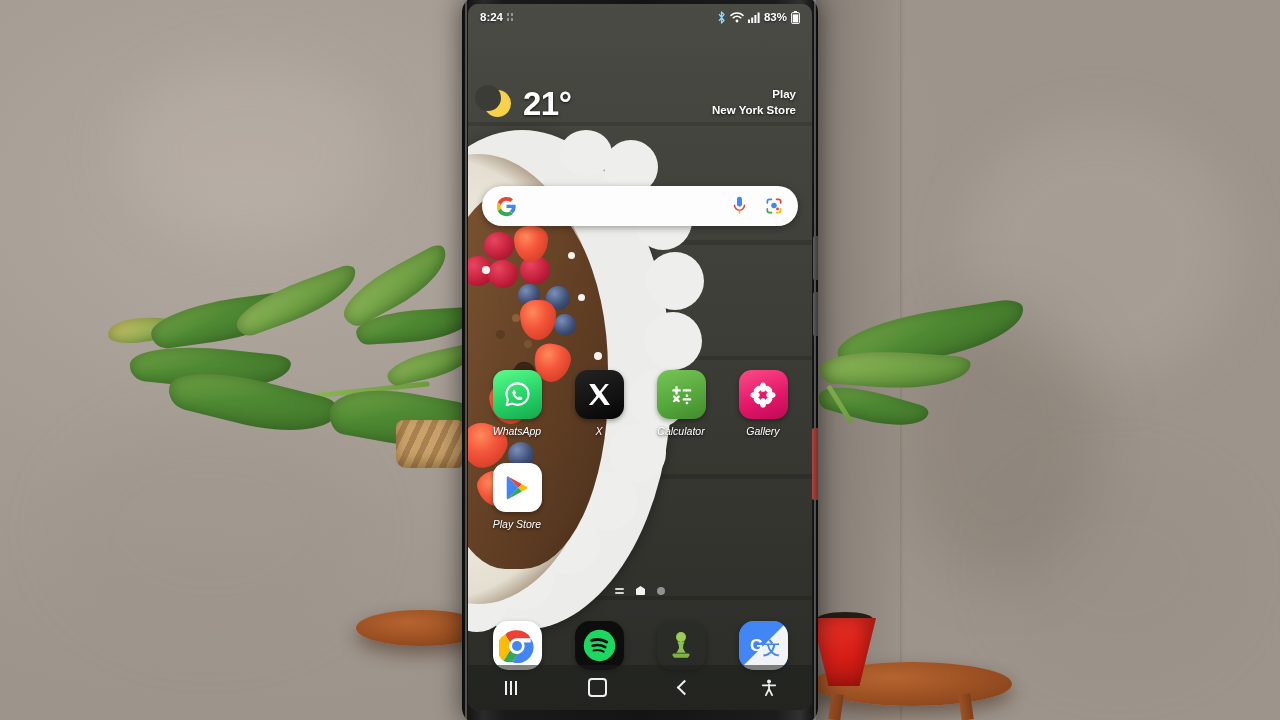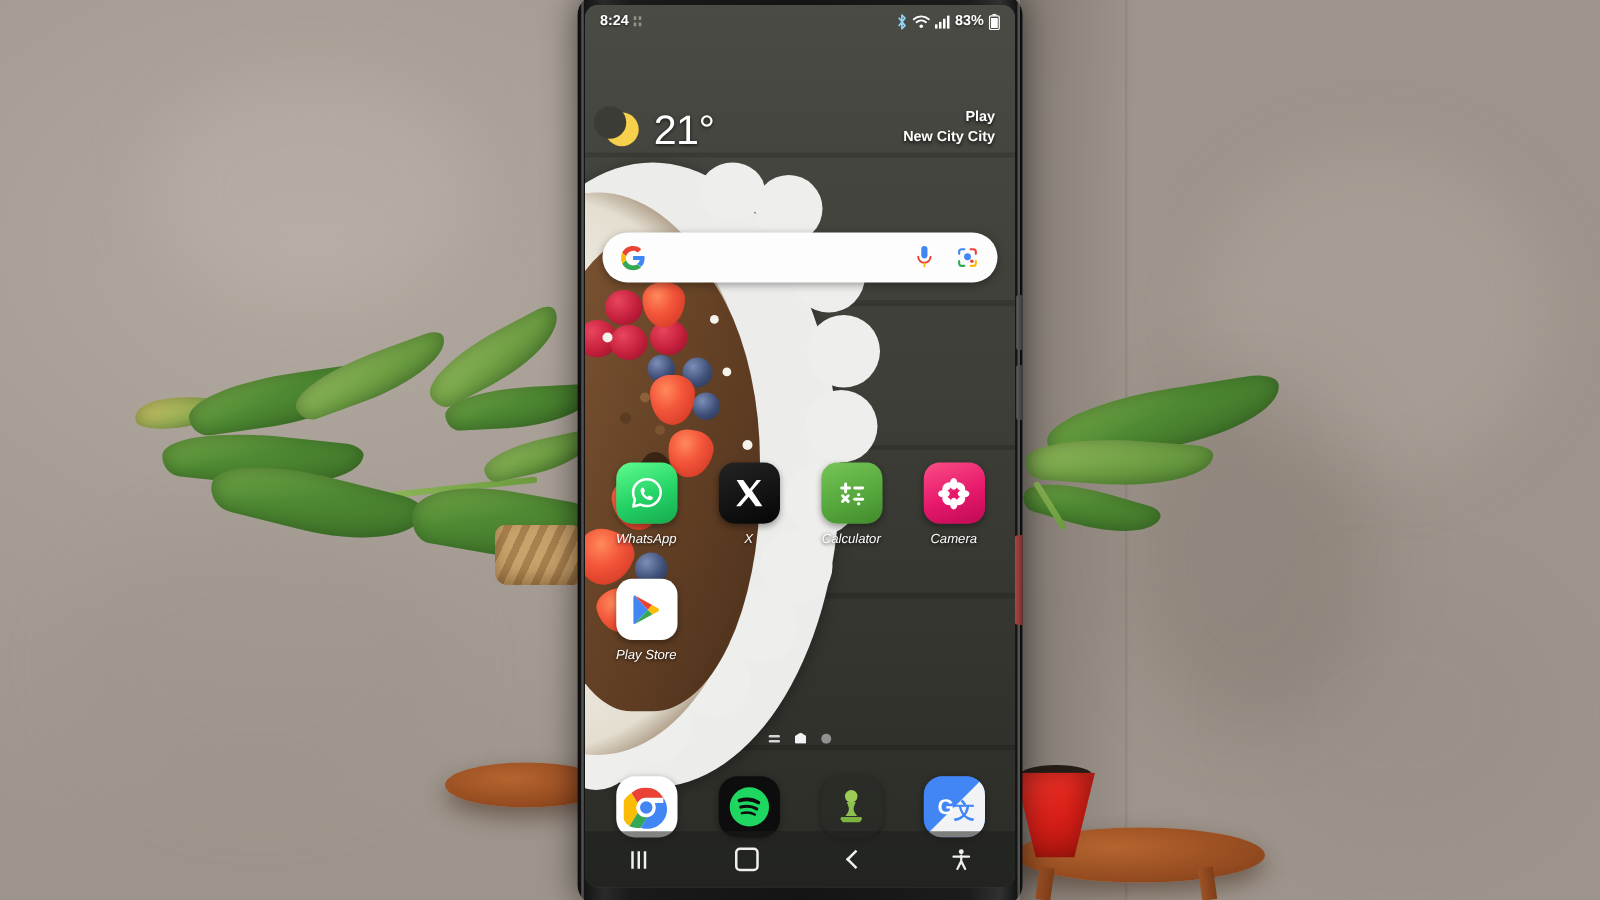--- a/index.html
+++ b/index.html
@@ -193,21 +193,21 @@
   .moon::before {
     content: ""; position: absolute; inset: 0;
     border-radius: 50%; background: #f7d14b;
   }
   .moon::after {
     content: ""; position: absolute; left: -9px; top: -5px;
     width: 26px; height: 26px; border-radius: 50%;
     background: #3b3c36;
     box-shadow: 0 0 0 0 transparent;
   }
-  .temp { font-size: 33px; font-weight: 400; letter-spacing: -.5px; line-height: 1; }
+  .temp { font-size: 33px; font-weight: 700; letter-spacing: -.5px; line-height: 1; }
   .wx-right { margin-left: auto; text-align: right; font-size: 11.5px; font-weight: bold; line-height: 1.35; }
 
   
   .searchbar {
     position: absolute; left: 14px; top: 182px;
     width: 316px; height: 40px; box-sizing: border-box;
     background: #fdfdfd;
     border-radius: 22px;
     display: flex; align-items: center;
     padding: 0 14px;
@@ -448,21 +448,21 @@
             </svg>
           </span>
         </div>
       </div>
 
       <div class="weather">
         <span class="moon"></span>
         <span class="temp">21°</span>
         <span class="wx-right">
           <div>Play</div>
-          <div>New City City</div>
+          <div>New York Store</div>
         </span>
       </div>
 
       <div class="searchbar">
         <span class="sb-g">
           <svg viewBox="0 0 48 48" width="21" height="21">
             <path fill="#4285F4" d="M45 24c0-1.6-.1-2.7-.4-4H24v7.5h12c-.3 2-1.6 5-4.6 7l7 5.4C42.6 36.2 45 30.7 45 24z"></path>
             <path fill="#34A853" d="M24 46c6 0 11-2 14.7-5.4l-7-5.4c-1.9 1.3-4.4 2.2-7.7 2.2-5.9 0-10.9-3.9-12.7-9.3l-7.3 5.6C7.6 41.1 15.2 46 24 46z"></path>
             <path fill="#FBBC05" d="M11.3 28.1c-.5-1.3-.7-2.7-.7-4.1s.3-2.8.7-4.1l-7.3-5.7C2.6 17.3 2 20.6 2 24s.6 6.7 2 9.8l7.3-5.7z"></path>
             <path fill="#EA4335" d="M24 10.6c3.3 0 6.2 1.2 8.5 3.3l6.3-6.3C35 4.1 30 2 24 2 15.2 2 7.6 6.9 4 14.2l7.3 5.7C13.1 14.5 18.1 10.6 24 10.6z"></path>
@@ -537,21 +537,21 @@
                 <ellipse cx="7.6" cy="16" rx="5" ry="3.3"></ellipse>
                 <ellipse cx="24.4" cy="16" rx="5" ry="3.3"></ellipse>
                 <ellipse cx="10.1" cy="10.1" rx="4.6" ry="3" transform="rotate(-45 10.1 10.1)"></ellipse>
                 <ellipse cx="21.9" cy="21.9" rx="4.6" ry="3" transform="rotate(-45 21.9 21.9)"></ellipse>
                 <ellipse cx="21.9" cy="10.1" rx="3" ry="4.6" transform="rotate(-45 21.9 10.1)"></ellipse>
                 <ellipse cx="10.1" cy="21.9" rx="3" ry="4.6" transform="rotate(-45 10.1 21.9)"></ellipse>
               </g>
               <circle cx="16" cy="16" r="2.6" fill="#e6186b"></circle>
             </svg>
           </div>
-          <div class="app-label">Camera</div>
+          <div class="app-label">Gallery</div>
         </div>
 
         <div class="app">
           <div class="app-icon squircle" style="background:#ffffff;">
             <svg width="24" height="26" viewBox="0 0 24 26">
               <path fill="#34A853" d="M2.6 1.2 14.2 12.8 2.6 24.4a2 2 0 0 1-.9-1.7V2.9c0-.7.4-1.3.9-1.7z" opacity="0"></path>
               <path fill="#4285F4" d="M2.6 1.2a2 2 0 0 0-.9 1.7v19.8c0 .7.3 1.3.9 1.7l10.6-11.6L2.6 1.2z"></path>
               <path fill="#EA4335" d="M2.6 1.2 16.8 9 13.2 12.8 2.6 1.2z"></path>
               <path fill="#FBBC04" d="M16.8 9l4.6 2.5c1 .6 1 2 0 2.6L16.8 16.6l-3.6-3.8L16.8 9z"></path>
               <path fill="#34A853" d="M13.2 12.8 16.8 16.6 2.6 24.4l10.6-11.6z"></path>

